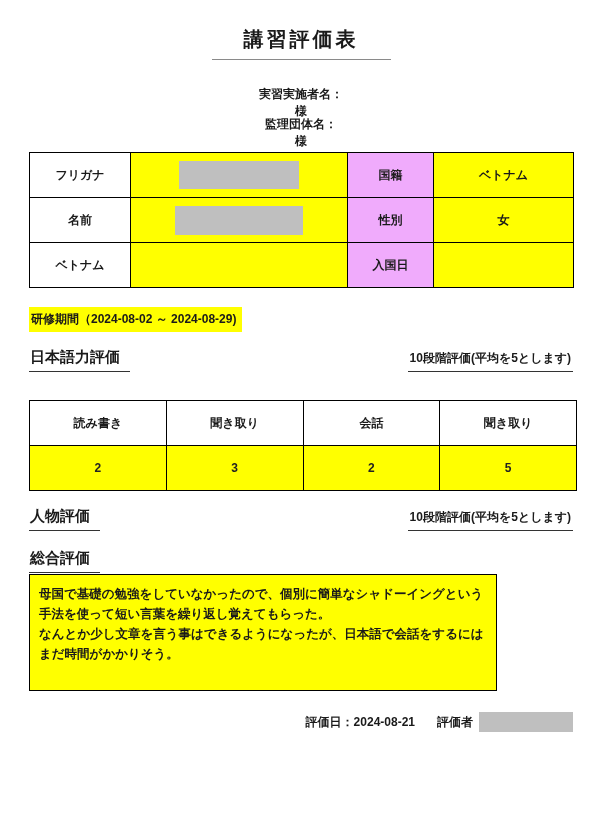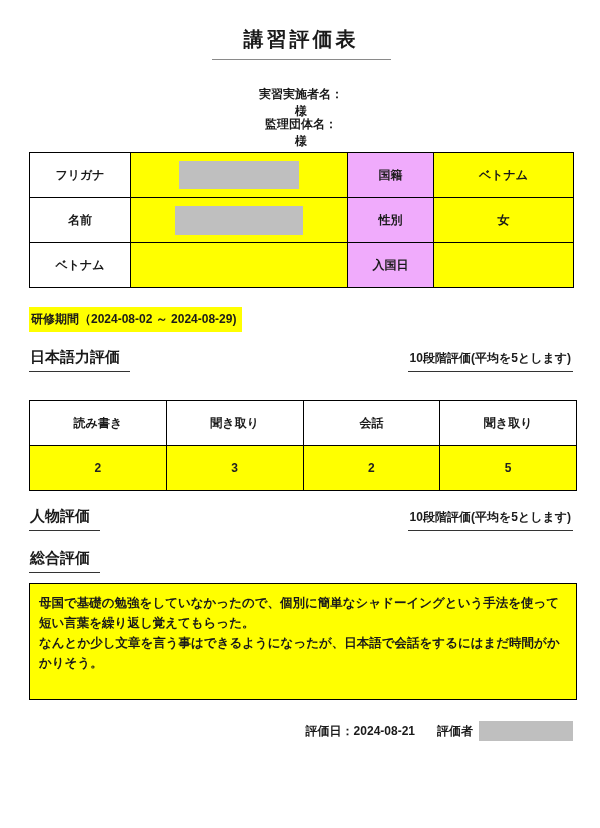--- a/index.html
+++ b/index.html
@@ -81,22 +81,22 @@
     height:44px;
     text-align:center;vertical-align:middle;
     font-size:12px;
     padding:0;
   }
   .score-table th{background:#fff;font-weight:700;}
   .score-table td{background:#ffff00;font-weight:600;color:#222;}
   
   .overall-heading-row{margin-top:18px;}
   .comment-box{
-    margin-top:10px;
-    width:548px;box-sizing:border-box;
+    margin-top:1px;
+    width:468px;box-sizing:border-box;
     background:#ffff00;
     border:1.5px solid #000;
     padding:9px 10px 26px 9px;
     font-size:12.5px;font-weight:600;
     line-height:1.6;
     white-space:pre-line;
   }
   
   .footer-line{
     display:flex;justify-content:flex-end;align-items:center;

